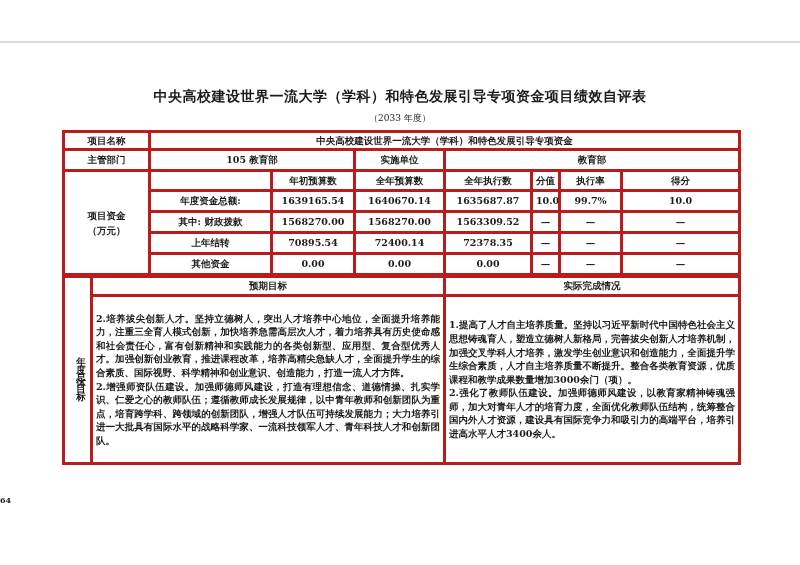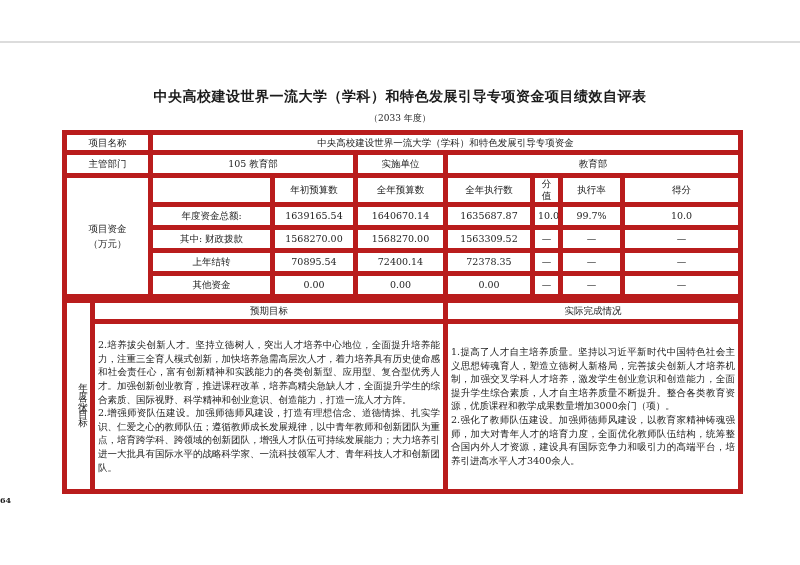--- a/index.html
+++ b/index.html
@@ -8,22 +8,22 @@
     font-family:"DejaVu Serif","Liberation Serif",serif;color:#1c1c1c;
     -webkit-font-smoothing:antialiased;
   }
   .page-edge{position:absolute;left:0;top:41px;width:800px;height:2px;background:#dcdcdc;}
   .title{position:absolute;left:0;top:88px;width:800px;text-align:center;
     font-size:14px;font-weight:bold;letter-spacing:.5px;}
   .subtitle{position:absolute;left:0;top:112px;width:800px;text-align:center;font-size:9px;}
   .doc{position:absolute;left:62px;top:130px;width:676px;}
   table.t{border-collapse:collapse;table-layout:fixed;width:676px;
     font-size:9.5px;color:#1c1c1c;}
-  table.t td{border:5px solid #b91c1c;padding:0 3px;text-align:center;
-    vertical-align:middle;overflow:hidden;line-height:1.25;}
+  table.t td{border:3px solid #b91c1c;padding:0 3px;text-align:center;
+    vertical-align:middle;overflow:hidden;line-height:1.25;font-weight:bold;}
   table.lower{margin-top:-1px;}
   td.thickL{border-left-width:2px;}
   td.rlbl{text-align:right;padding-right:6px;}
   .fund-lbl div{text-align:center;line-height:15px;}
   tr.r1 td{height:15px;}
   tr.r2 td{height:18px;}
   tr.r3 td{height:17px;}
   tr.rv td{height:18px;}
   tr.rh td{height:16px;}
   tr.rc td{height:165px;}

